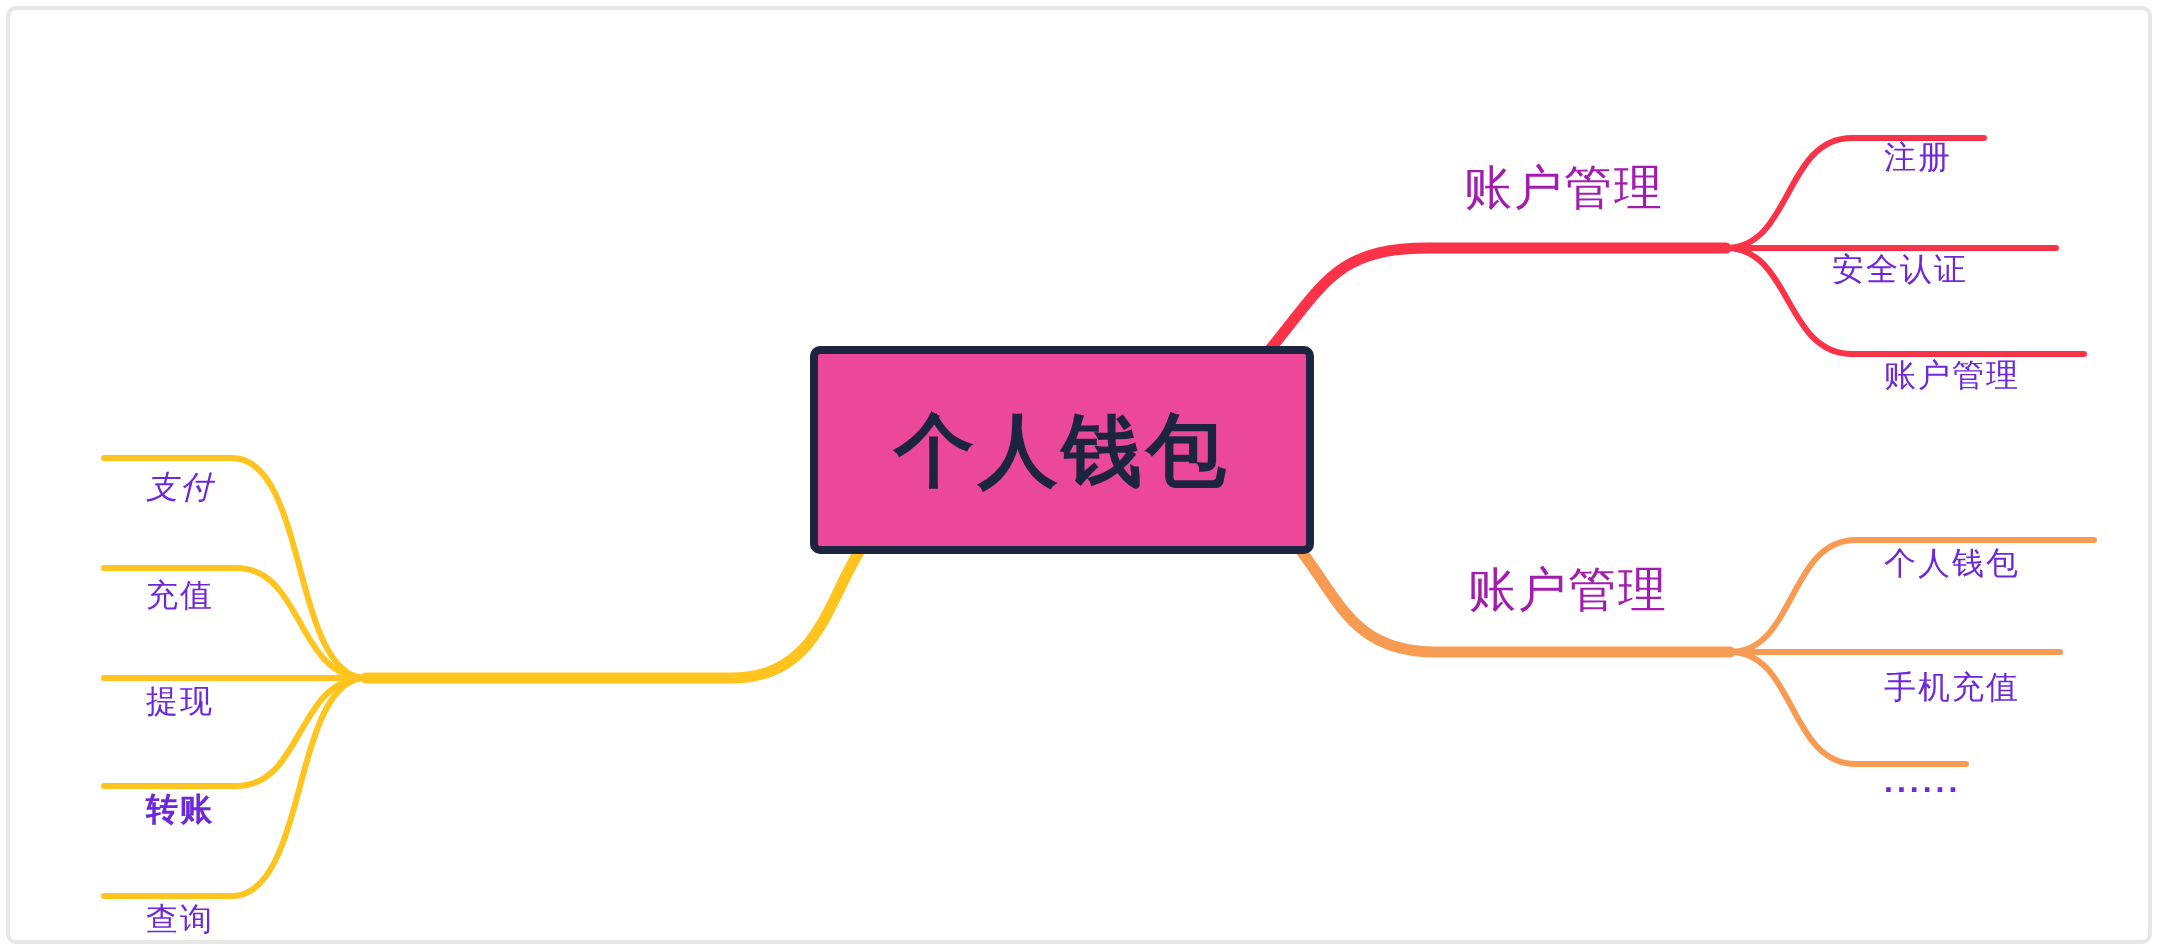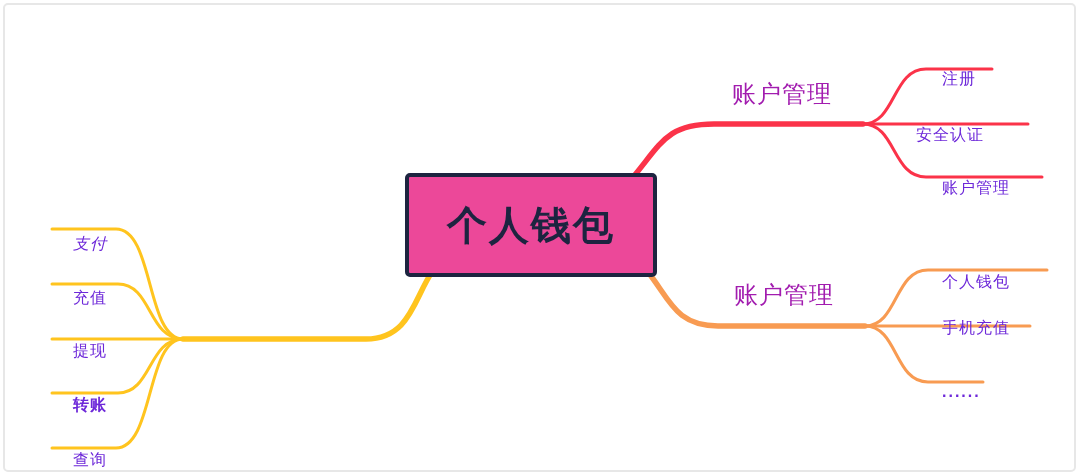--- a/index.html
+++ b/index.html
@@ -94,21 +94,21 @@
   <div class="root-node">个人钱包</div>
 
   <div class="topic-label" style="left:732px; top:78px;">账户管理</div>
   <div class="topic-label" style="left:734px; top:279px;">账户管理</div>
 
   <div class="child-label" style="left:942px; top:37px;">注册</div>
   <div class="child-label" style="left:916px; top:93px;">安全认证</div>
   <div class="child-label" style="left:942px; top:146px;">账户管理</div>
 
   <div class="child-label" style="left:942px; top:240px;">个人钱包</div>
-  <div class="child-label" style="left:942px; top:286px;">手机充值</div>
+  <div class="child-label" style="left:942px; top:302px;">手机充值</div>
   <div class="child-label" style="left:942px; top:351px; font-weight:bold; letter-spacing:2px;">......</div>
 
   <div class="child-label" style="left:73px; top:202px;font-style:italic;">支付</div>
   <div class="child-label" style="left:73px; top:256px;">充值</div>
   <div class="child-label" style="left:73px; top:309px;">提现</div>
   <div class="child-label" style="left:73px; top:363px;font-weight:bold;">转账</div>
   <div class="child-label" style="left:73px; top:418px;">查询</div>
 
   <div class="canvas-frame"></div>
 </div>

